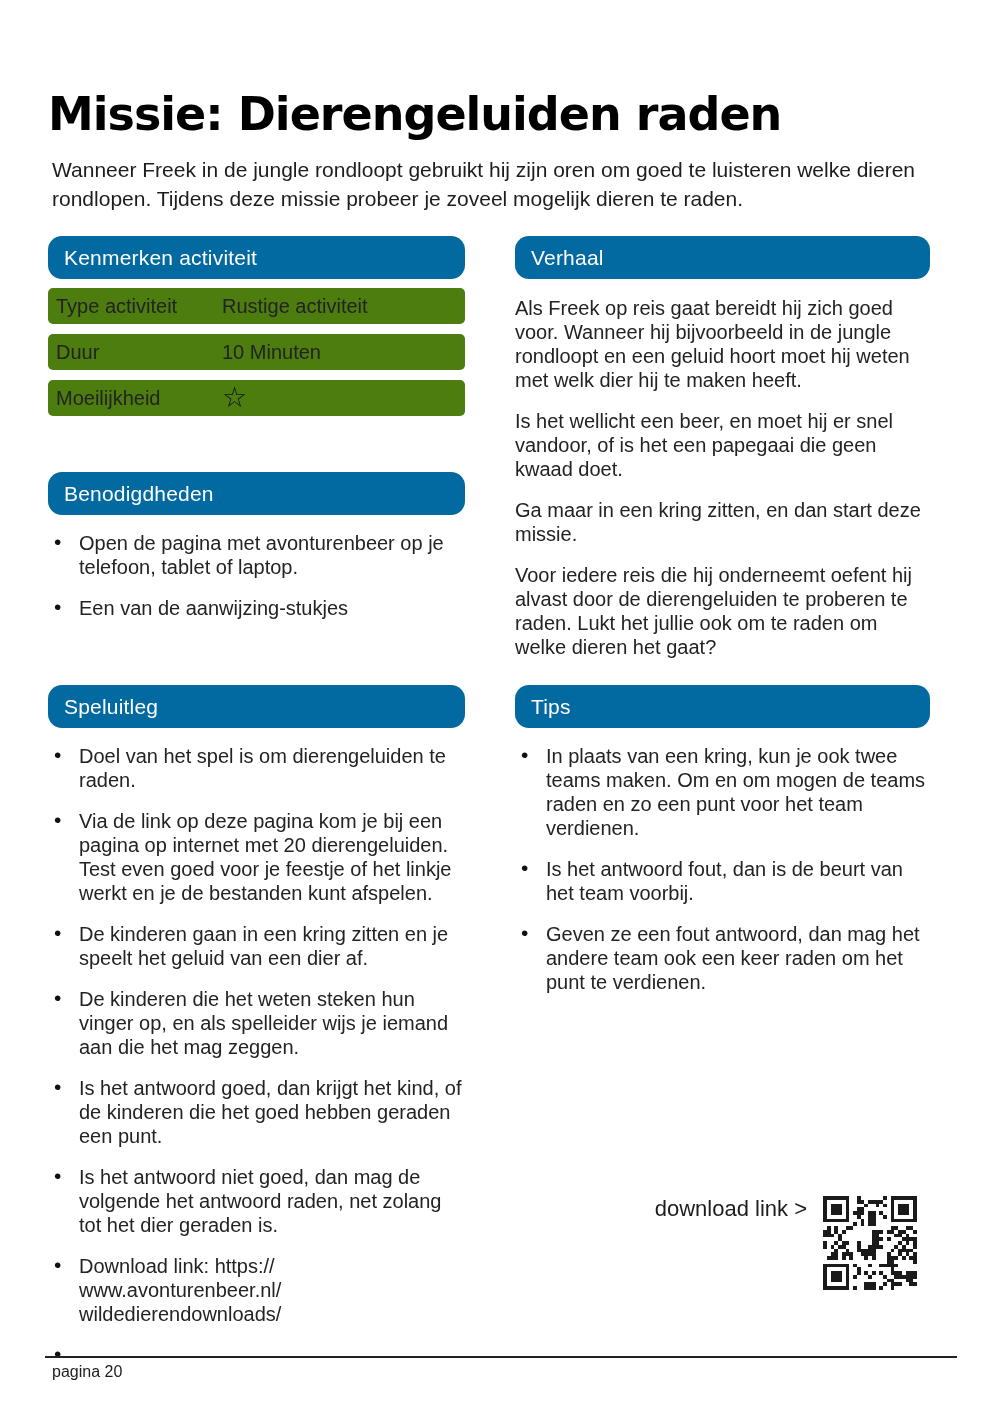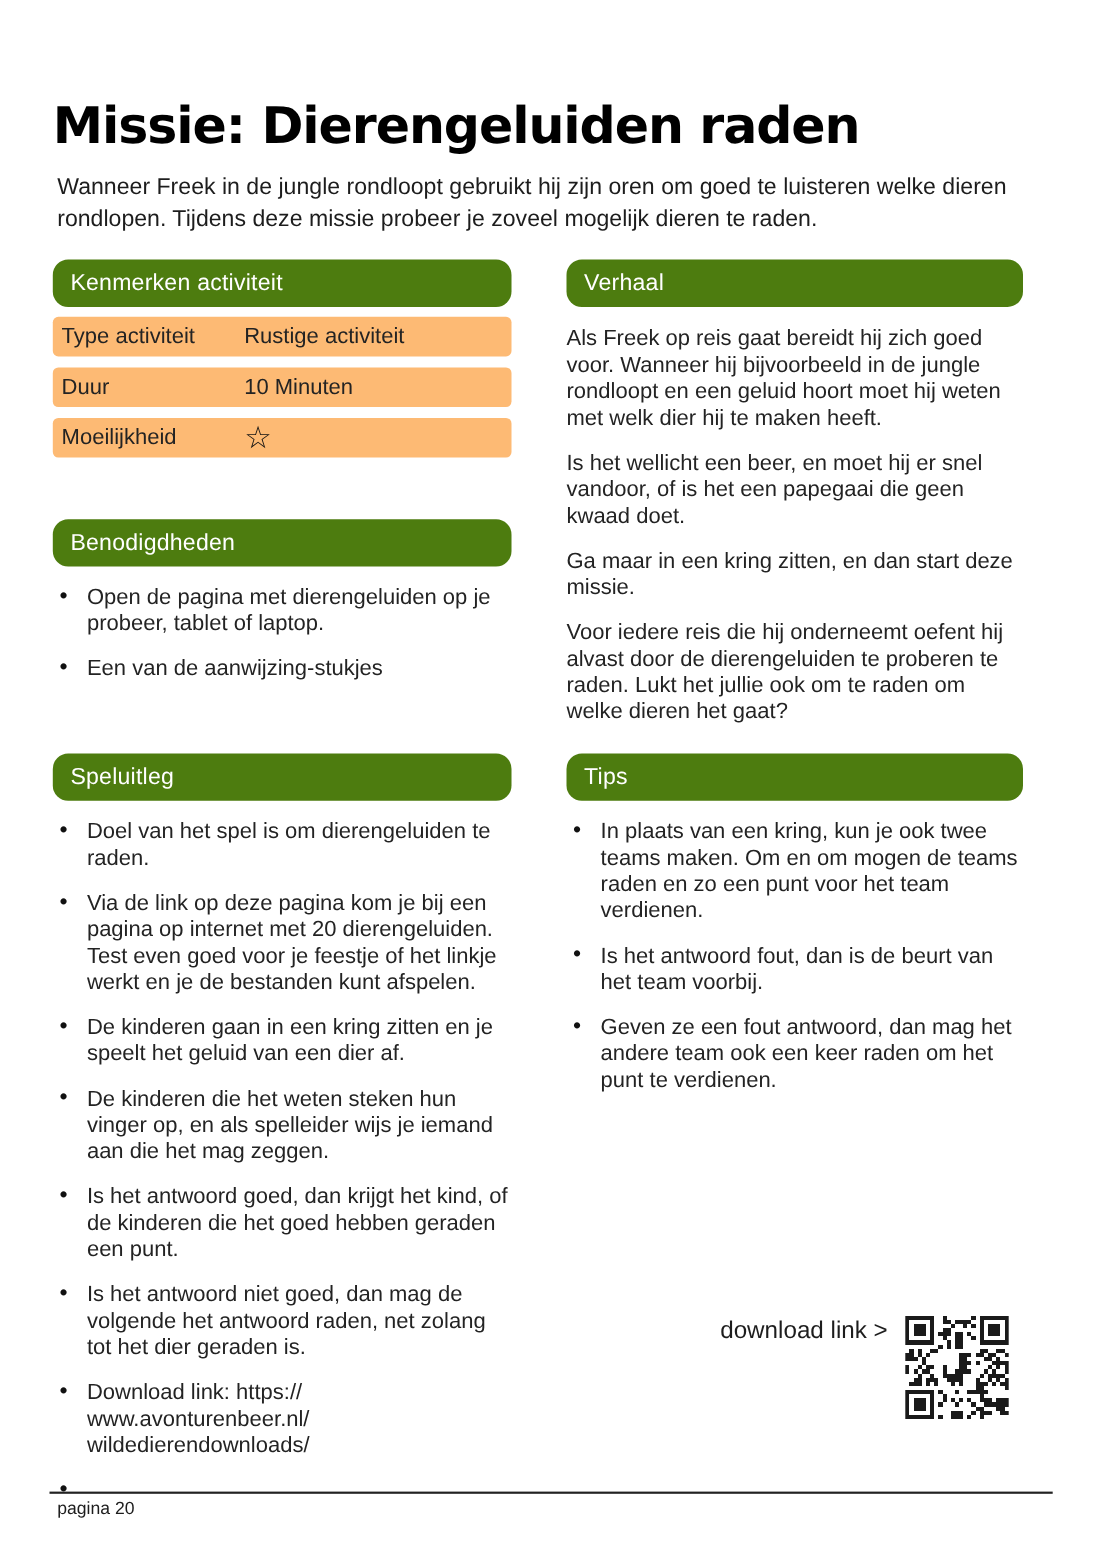--- a/index.html
+++ b/index.html
@@ -17,27 +17,27 @@
   .intro {
     position:absolute; left:52px; top:134px; width:872px;
     font-size:21px; line-height:29px; color:#1d1d1d;
   }
   .section { position:absolute; }
   #sec-kenmerken    { left:48px;  top:236px; width:417px; }
   #sec-verhaal      { left:515px; top:236px; width:415px; }
   #sec-speluitleg   { left:48px;  top:685px; width:417px; }
   #sec-tips         { left:515px; top:685px; width:415px; }
   .pill {
-    background:#4d7c0f; color:#ffffff; border-radius:14px;
+    background:#0369a1; color:#ffffff; border-radius:14px;
     height:43px; box-sizing:border-box; padding:0 16px;
     display:flex; align-items:center; font-size:21px; letter-spacing:0.2px;
   }
   .k-rows { margin-top:0; }
   .k-row {
-    display:flex; align-items:center; background:#fdba74; border-radius:5px;
+    display:flex; align-items:center; background:#4d7c0f; border-radius:5px;
     margin-top:10px; padding:6px 8px; min-height:24px; font-size:20px;
   }
   .k-row:first-child { margin-top:9px; }
   .k-label { width:166px; flex:none; }
   .k-value { flex:1; }
   .k-row:nth-child(3) .k-value { font-size:28px; line-height:22px; font-weight:bold; color:#111; }
   .gap-benodigdheden { margin-top:56px; }
   ul.bullets { margin:16px 0 0 0; padding:0; list-style:none; }
   ul.bullets li {
     position:relative; padding-left:31px; font-size:20px; line-height:24px;
@@ -77,21 +77,21 @@
         <span class="k-value">10 Minuten</span>
       </div>
         <div class="k-row">
         <span class="k-label">Moeilijkheid</span>
         <span class="k-value">☆</span>
       </div>
       </div>
 
     <div class="pill gap-benodigdheden">Benodigdheden</div>
     <ul class="bullets">
-        <li>Open de pagina met dierengeluiden op je probeer, tablet of laptop.</li>
+        <li>Open de pagina met avonturenbeer op je telefoon, tablet of laptop.</li>
         <li>Een van de aanwijzing-stukjes</li>
       </ul>
   </div>
 
   <div class="section" id="sec-verhaal">
     <div class="pill">Verhaal</div>
     <div class="paras">
         <p>Als Freek op reis gaat bereidt hij zich goed voor. Wanneer hij bijvoorbeeld in de jungle rondloopt en een geluid hoort moet hij weten met welk dier hij te maken heeft.</p>
         <p>Is het wellicht een beer, en moet hij er snel vandoor, of is het een papegaai die geen kwaad doet.</p>
         <p>Ga maar in een kring zitten, en dan start deze missie.</p>

